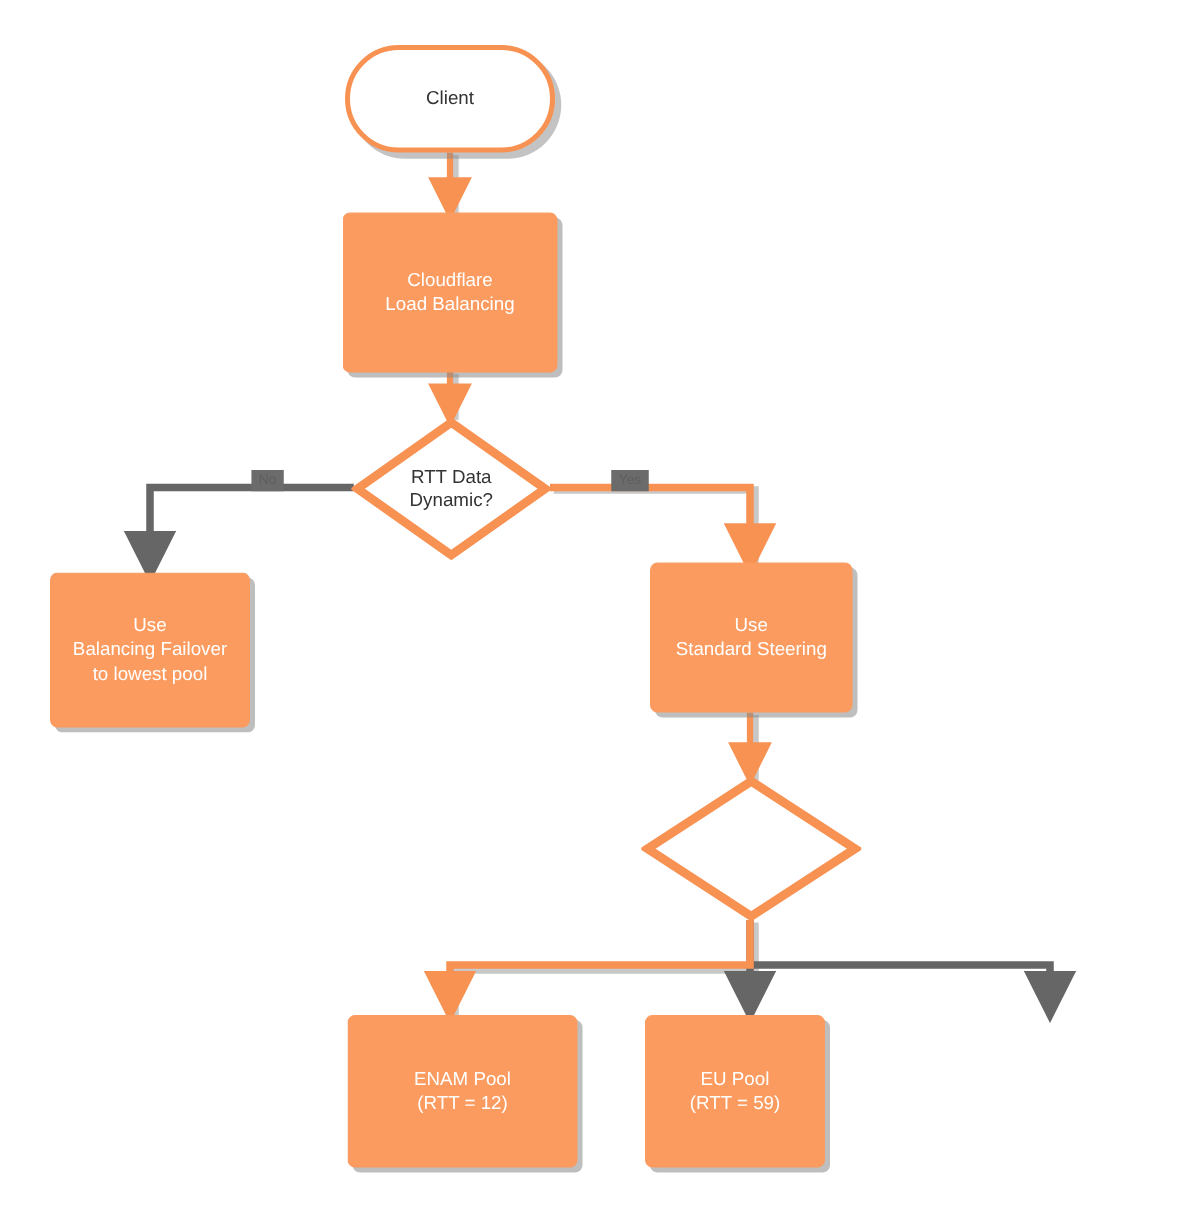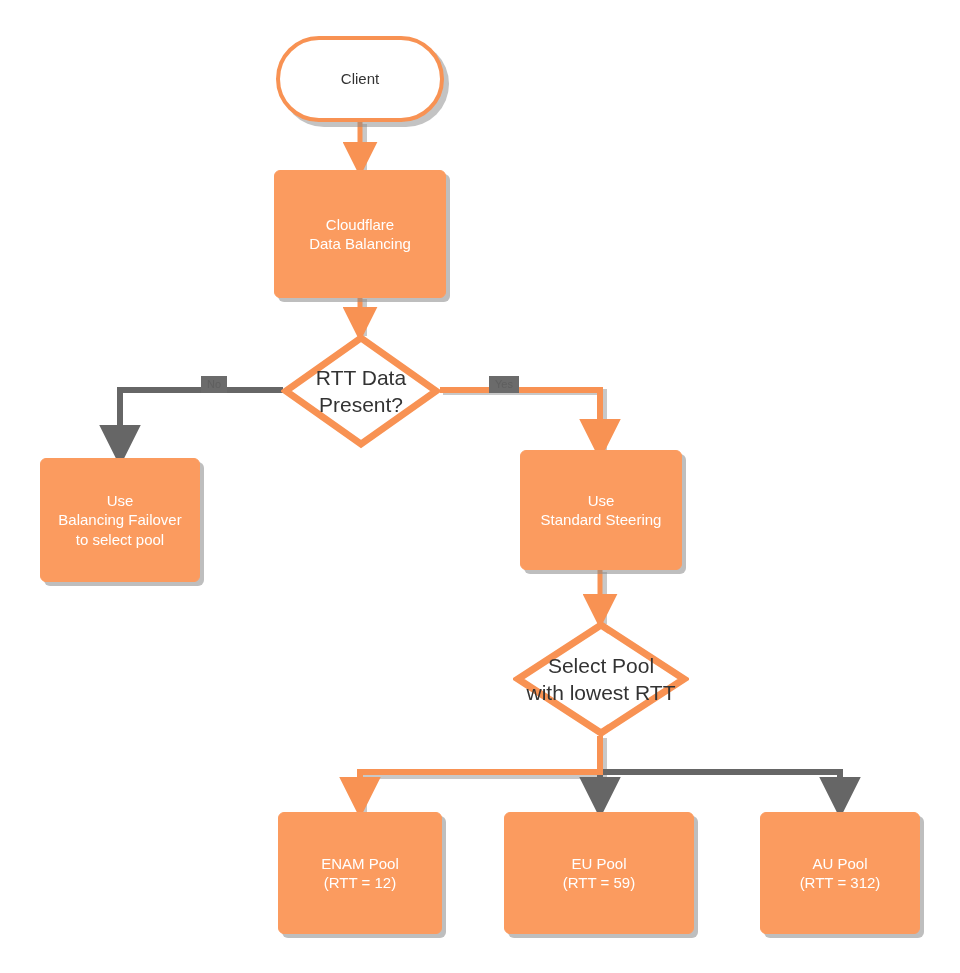--- a/index.html
+++ b/index.html
@@ -59,21 +59,21 @@
   }
   .decision .diamond-shape {
     position: absolute;
     left: 0; top: 0;
     width: 100%; height: 100%;
   }
   .decision .dlabel {
     position: relative;
     z-index: 3;
     color: #333333;
-    font-size: 21px;
+    font-size: 15px;
     text-align: center;
     line-height: 1.30;
     white-space: nowrap;
   }
   .ln { display: block; }
   .bold { font-weight: normal; }
   
   .edge-label {
     position: absolute;
     background: #6b6b6b;
@@ -129,73 +129,63 @@
   <div class="edge-label" style="left:201px; top:376px;">No</div>
   <div class="edge-label" style="left:489px; top:376px;">Yes</div>
 
   <div class="node term" style="left:276px; top:36px; width:168px; height:86px;">
     <span>Client</span>
   </div>
 
   <div class="node proc" style="left:274px; top:170px; width:172px; height:128px;">
     <div>
       <span class="ln">Cloudflare</span>
-      <span class="ln">Data Balancing</span>
+      <span class="ln">Load Balancing</span>
     </div>
   </div>
 
   <div class="decision" style="left:281px; top:333px; width:160px; height:116px;">
     <svg class="diamond-shape" viewBox="0 0 160 116" preserveAspectRatio="none">
       <polygon points="80,5 155,58 80,111 5,58" fill="#ffffff" stroke="#f89253" stroke-width="7"></polygon>
     </svg>
     <div class="dlabel">
       <span class="ln">RTT Data</span>
-      <span class="ln">Present?</span>
+      <span class="ln">Dynamic?</span>
     </div>
   </div>
 
   <div class="node proc" style="left:40px; top:458px; width:160px; height:124px;">
     <div>
       <span class="ln">Use</span>
       <span class="ln">Balancing Failover</span>
-      <span class="ln">to select pool</span>
+      <span class="ln">to lowest pool</span>
     </div>
   </div>
 
   <div class="node proc" style="left:520px; top:450px; width:162px; height:120px;">
     <div>
       <span class="ln">Use</span>
       <span class="ln">Standard Steering</span>
     </div>
   </div>
 
   <div class="decision" style="left:513px; top:620px; width:176px; height:118px;">
     <svg class="diamond-shape" viewBox="0 0 176 118" preserveAspectRatio="none">
       <polygon points="88,5 171,59 88,113 5,59" fill="#ffffff" stroke="#f89253" stroke-width="7"></polygon>
     </svg>
-    <div class="dlabel">
-      <span class="ln">Select Pool</span>
-      <span class="ln">with lowest RTT</span>
-    </div>
   </div>
 
-  <div class="node proc" style="left:278px; top:812px; width:164px; height:122px;">
+  <div class="node proc" style="left:278px; top:812px; width:184px; height:122px;">
     <div>
       <span class="ln">ENAM Pool</span>
       <span class="ln bold">(RTT = 12)</span>
     </div>
   </div>
 
-  <div class="node proc" style="left:504px; top:812px; width:190px; height:122px;">
+  <div class="node proc" style="left:516px; top:812px; width:144px; height:122px;">
     <div>
       <span class="ln">EU Pool</span>
       <span class="ln">(RTT = 59)</span>
     </div>
   </div>
 
-  <div class="node proc" style="left:760px; top:812px; width:160px; height:122px;">
-    <div>
-      <span class="ln">AU Pool</span>
-      <span class="ln">(RTT = 312)</span>
-    </div>
-  </div>
 
 </div>
 
 </body></html>

